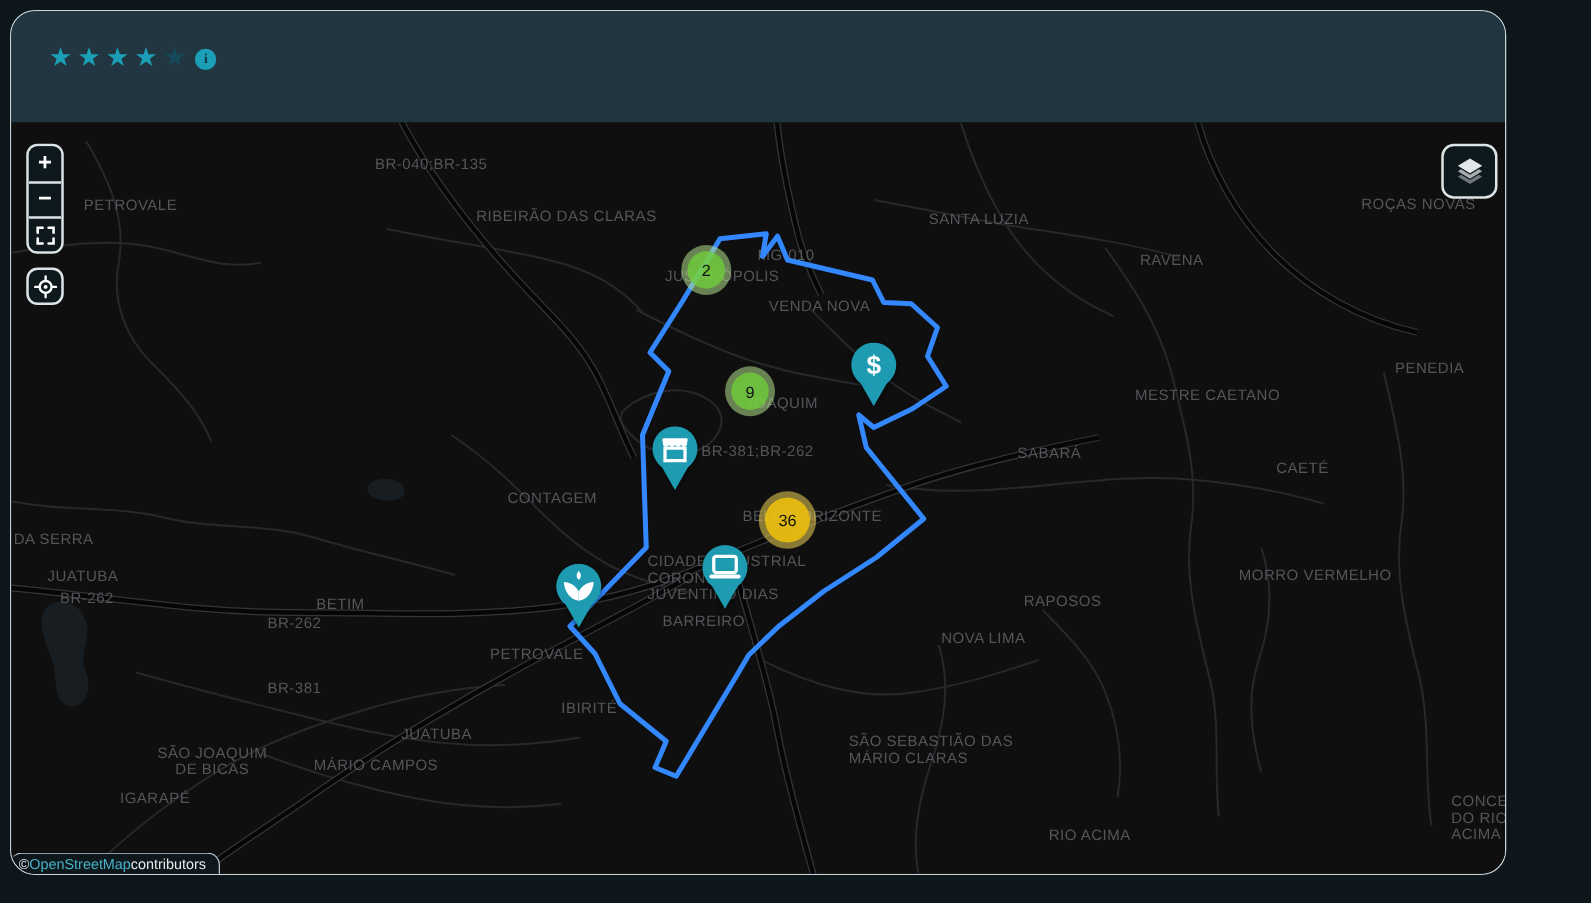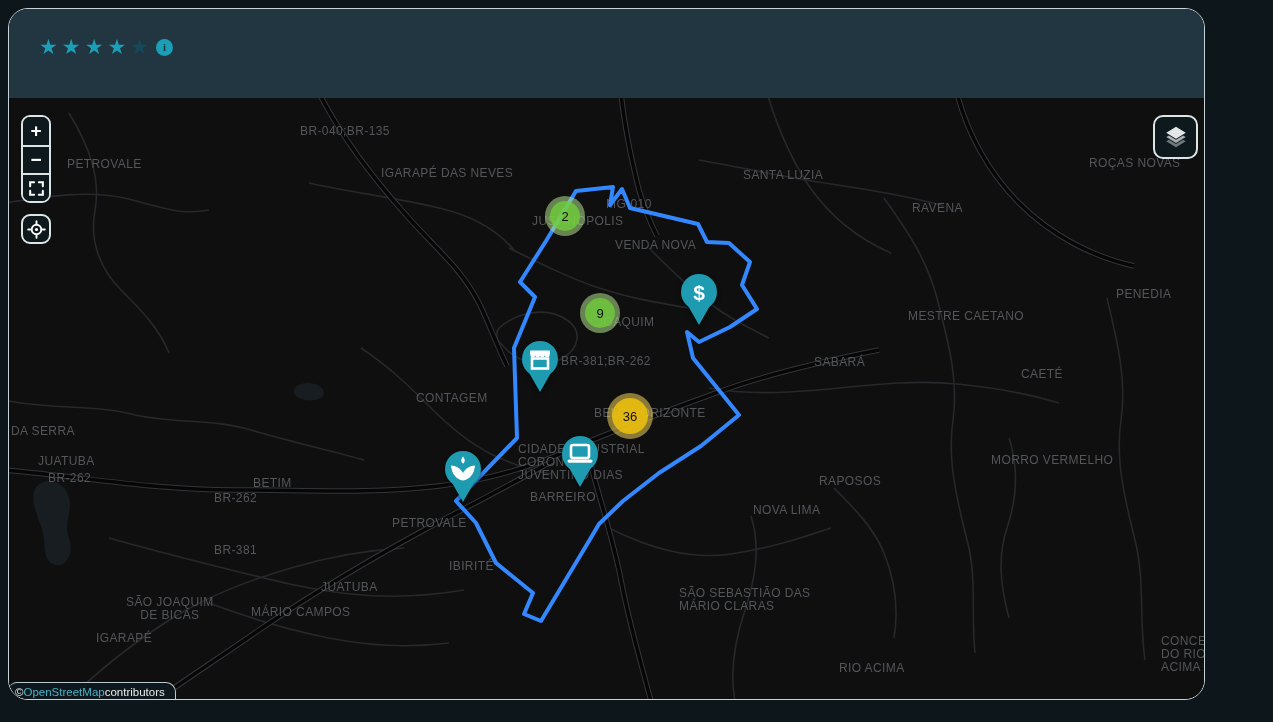--- a/index.html
+++ b/index.html
@@ -120,34 +120,34 @@
           <use href="#rC"></use>
           <use href="#rD"></use>
           <use href="#rE"></use>
           <use href="#rF"></use>
       </g>
     </svg>
 
     <div class="lbl-layer">
         <div class="map-label" style="left: 58px; top: 60px;">PETROVALE</div>
         <div class="map-label" style="left: 291px; top: 27px;">BR-040;BR-135</div>
-        <div class="map-label" style="left: 372px; top: 69px;">IGARAPÉ DAS NEVES</div>
+        <div class="map-label" style="left: 372px; top: 69px;">RIBEIRÃO DAS CLARAS</div>
         <div class="map-label" style="left: 734px; top: 71px;">SANTA LUZIA</div>
         <div class="map-label" style="left: 1080px; top: 59px;">ROÇAS NOVAS</div>
         <div class="map-label" style="left: 597px; top: 100px;">MG-010</div>
         <div class="map-label" style="left: 523px; top: 117px;">JUSTINÓPOLIS</div>
         <div class="map-label" style="left: 606px; top: 141px;">VENDA NOVA</div>
         <div class="map-label" style="left: 903px; top: 104px;">RAVENA</div>
         <div class="map-label" style="left: 1059px; top: 190px; margin-left: 48px;">PENEDIA</div>
         <div class="map-label" style="left: 899px; top: 212px;">MESTRE CAETANO</div>
         <div class="map-label" style="left: 588px; top: 218px;">JOAQUIM</div>
         <div class="map-label" style="left: 552px; top: 257px;">BR-381;BR-262</div>
         <div class="map-label" style="left: 805px; top: 258px;">SABARÁ</div>
         <div class="map-label" style="left: 1012px; top: 270px;">CAETÉ</div>
-        <div class="map-label" style="left: 397px; top: 294px; margin-left: 10px;">CONTAGEM</div>
+        <div class="map-label" style="left: 397px; top: 294px;">CONTAGEM</div>
         <div class="map-label" style="left: 585px; top: 309px;">BELO HORIZONTE</div>
         <div class="map-label" style="left: 2px; top: 327px;">DA SERRA</div>
         <div class="map-label" style="left: 29px; top: 357px;">JUATUBA</div>
         <div class="map-label" style="left: 39px; top: 374px;">BR-262</div>
         <div class="map-label" style="left: 982px; top: 356px;">MORRO VERMELHO</div>
         <div class="map-label" style="left: 509px; top: 345px;">CIDADE INDUSTRIAL
 CORONEL
 JUVENTINO DIAS</div>
         <div class="map-label" style="left: 810px; top: 377px;">RAPOSOS</div>
         <div class="map-label" style="left: 244px; top: 379px;">BETIM</div>

